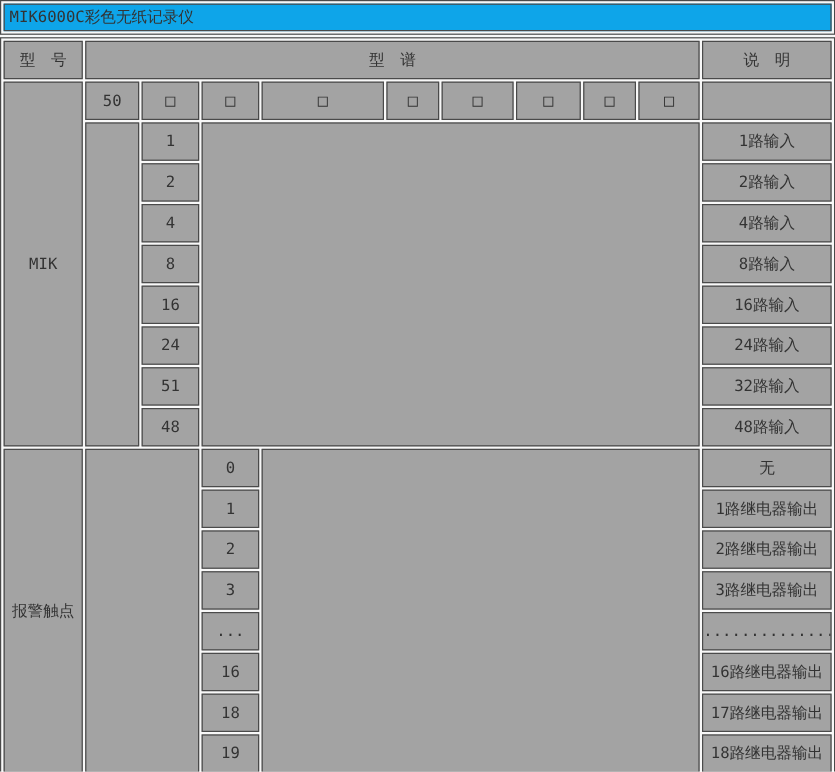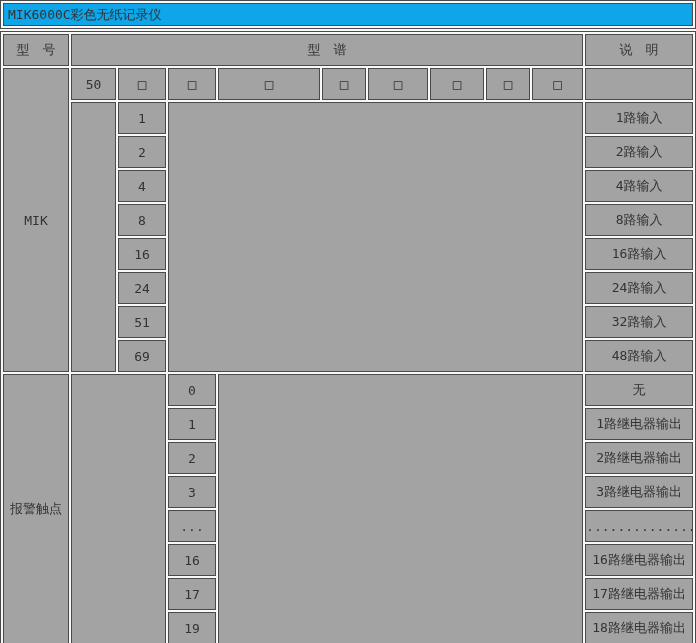--- a/index.html
+++ b/index.html
@@ -133,21 +133,21 @@
   </tr>
   <tr>
     <td>24</td>
     <td>24路输入</td>
   </tr>
   <tr>
     <td>51</td>
     <td>32路输入</td>
   </tr>
   <tr>
-    <td>69</td>
+    <td>48</td>
     <td>48路输入</td>
   </tr>
 
   <tr>
     <td rowspan="8">报警触点</td>
     <td colspan="2" rowspan="8"></td>
     <td>0</td>
     <td colspan="6" rowspan="8"></td>
     <td>无</td>
   </tr>
@@ -165,21 +165,21 @@
   </tr>
   <tr>
     <td>...</td>
     <td>..............</td>
   </tr>
   <tr>
     <td>16</td>
     <td>16路继电器输出</td>
   </tr>
   <tr>
-    <td>17</td>
+    <td>18</td>
     <td>17路继电器输出</td>
   </tr>
   <tr>
     <td>19</td>
     <td>18路继电器输出</td>
   </tr>
 </tbody>
   </table>
 
 </body></html>

